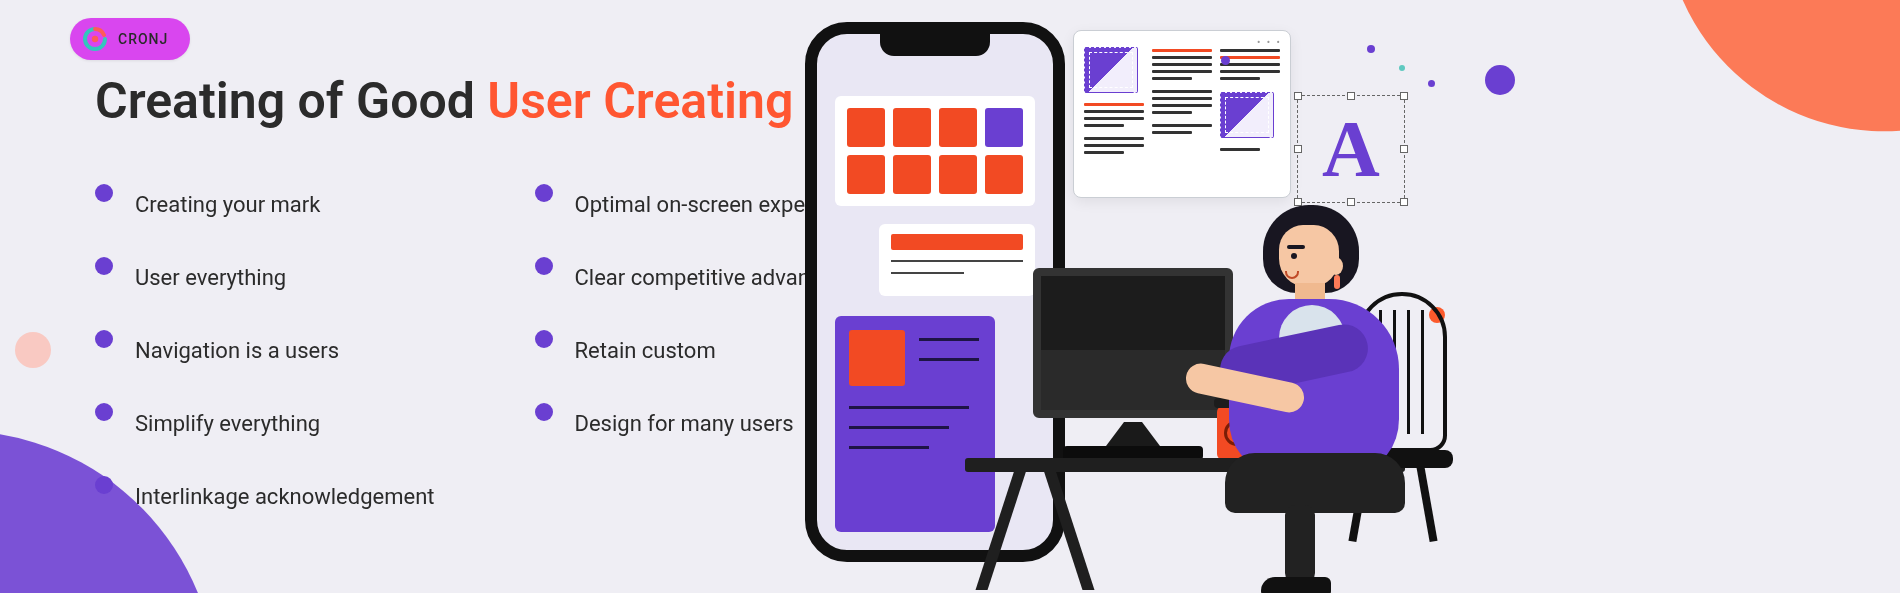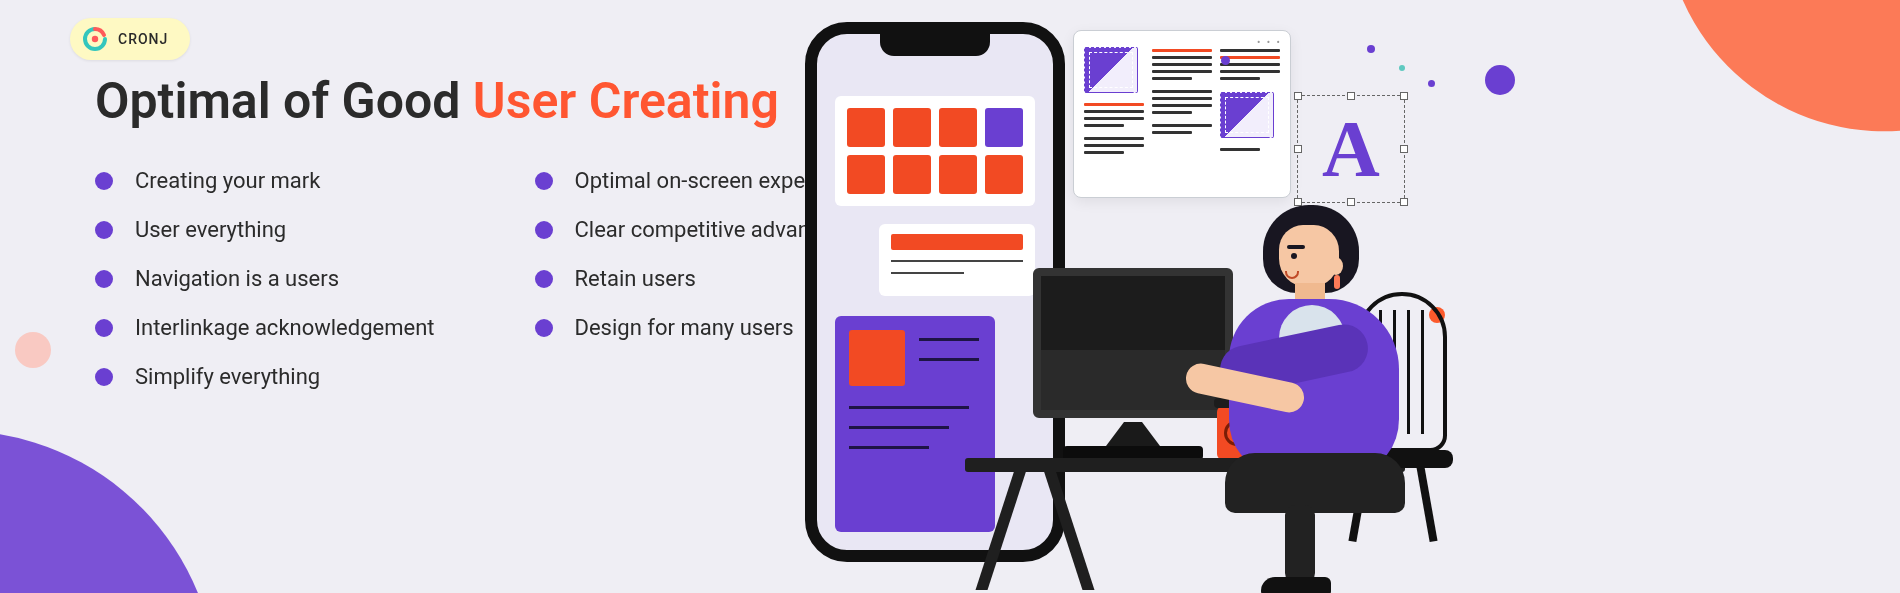--- a/index.html
+++ b/index.html
@@ -33,21 +33,21 @@
   .circle-orange { position:absolute; right:455px; bottom:270px; width:16px; height:16px; border-radius:50%; background:#fc5a2c; }
   .circle-violet { position:absolute; right:385px; top:65px;     width:30px; height:30px; border-radius:50%; background:#6a3fd1; }
   .dot1{position:absolute;right:525px;top:45px;width:8px;height:8px;border-radius:50%;background:#6a3fd1;}
   .dot2{position:absolute;right:495px;top:65px;width:6px;height:6px;border-radius:50%;background:#5fc9c0;}
   .dot3{position:absolute;right:465px;top:80px;width:7px;height:7px;border-radius:50%;background:#6a3fd1;}
 
   
   .logo-pill {
     position: absolute;
     top: 18px; left: 70px;
-    background: #fef9c3;
+    background: #d946ef;
     border-radius: 40px;
     padding: 8px 22px 8px 12px;
     display: flex; align-items: center; gap: 10px;
     box-shadow: 0 1px 3px rgba(0,0,0,.08);
   }
   .logo-mark { width:26px; height:26px; position:relative; }
   .logo-mark svg { display:block; }
   .logo-text { font-size:14px; letter-spacing:1px; color:#2a2a2a; font-weight:500;}
 
   
@@ -58,21 +58,21 @@
   .heading .accent { color:#ff5631; }
 
   
   .benefits {
     position:absolute; left:95px; top:168px;
     display:flex; gap:100px;
   }
   .col { display:flex; flex-direction:column; gap:24px; }
   .item { display:flex; align-items:center; gap:22px; }
   .item .bullet { width:18px; height:18px; border-radius:50%; background:#6a3fd1; flex:0 0 auto; }
-  .item .label  { font-size:22px; color:#2b2b2b; }
+  .item .label  { font-size:22px; color:#2b2b2b;margin-top:24px; }
 
   
   .stage { position:absolute; left:805px; top:20px; width:1080px; height:570px; }
 
   
   .phone {
     position:absolute; left:0; top:2px;
     width:260px; height:540px;
     border:12px solid #111; border-radius:42px;
     background:#e9e7f4;
@@ -176,58 +176,58 @@
     <svg viewBox="0 0 26 26" width="26" height="26">
       <path d="M13 3 A10 10 0 1 0 23 13" fill="none" stroke="#33c6bd" stroke-width="4" stroke-linecap="round"></path>
       <path d="M13 3 A10 10 0 0 1 22 9" fill="none" stroke="#ff5a5a" stroke-width="4" stroke-linecap="round"></path>
       <circle cx="13" cy="13" r="3.2" fill="#ff5a5a"></circle>
     </svg>
   </span>
   <span class="logo-text">CRONJ</span>
 </div>
 
 <h1 class="heading">
-  <span>Optimal of Good </span><span class="accent">User Creating</span>
+  <span>Creating of Good </span><span class="accent">User Creating</span>
 </h1>
 
 <div class="benefits">
   <div class="col">
     <div class="item">
         <span class="bullet"></span>
         <span class="label">Creating your mark</span>
       </div>
     <div class="item">
         <span class="bullet"></span>
         <span class="label">User everything</span>
       </div>
     <div class="item">
         <span class="bullet"></span>
         <span class="label">Navigation is a users</span>
       </div>
     <div class="item">
         <span class="bullet"></span>
+        <span class="label">Simplify everything</span>
+      </div>
+    <div class="item">
+        <span class="bullet"></span>
         <span class="label">Interlinkage acknowledgement</span>
       </div>
-    <div class="item">
-        <span class="bullet"></span>
-        <span class="label">Simplify everything</span>
-      </div>
   </div>
   <div class="col">
     <div class="item">
         <span class="bullet"></span>
         <span class="label">Optimal on-screen experience</span>
       </div>
     <div class="item">
         <span class="bullet"></span>
         <span class="label">Clear competitive advantage</span>
       </div>
     <div class="item">
         <span class="bullet"></span>
-        <span class="label">Retain users</span>
+        <span class="label">Retain custom</span>
       </div>
     <div class="item">
         <span class="bullet"></span>
         <span class="label">Design for many users</span>
       </div>
   </div>
 </div>
 
 <div class="stage">
 

